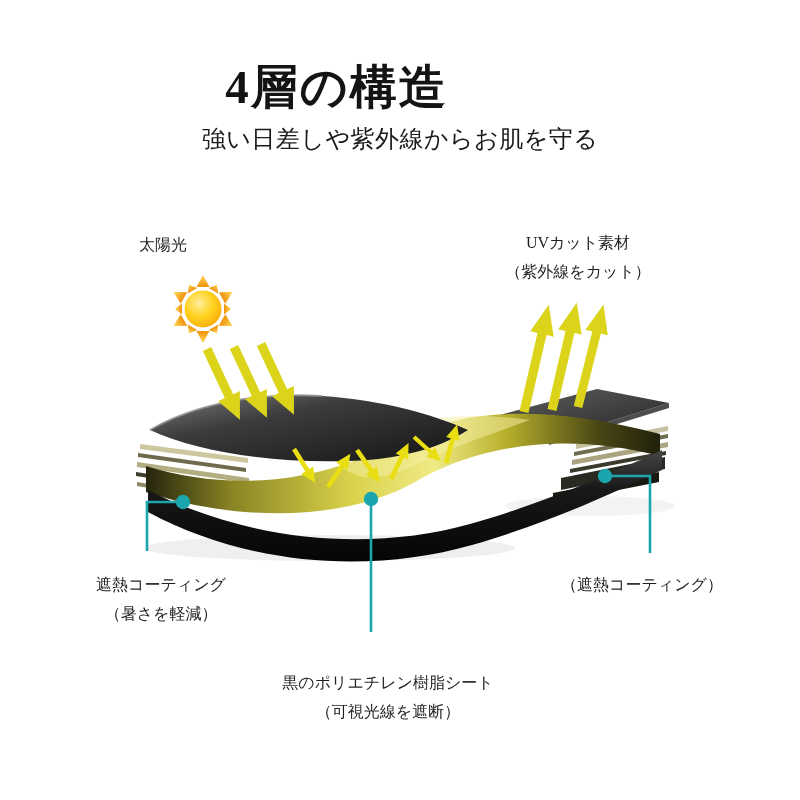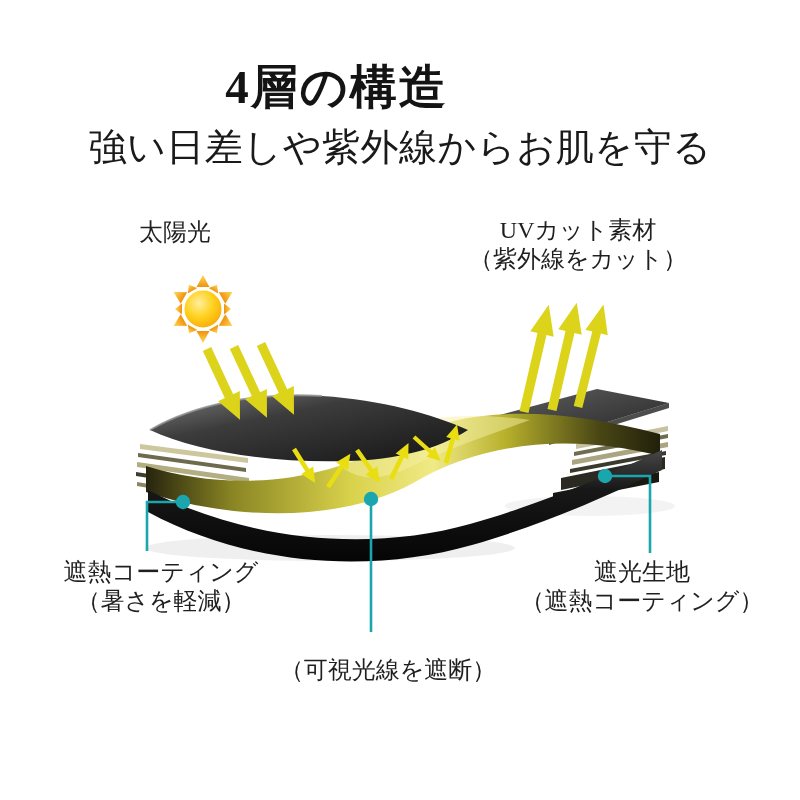--- a/index.html
+++ b/index.html
@@ -13,26 +13,26 @@
     color: #1e1e1e;
   }
   .diagram-svg { position: absolute; left: 0; top: 0; }
   .page-title {
     position: absolute; top: 62px; left: 0; width: 673px;
     text-align: center; font-size: 47px; font-weight: 700;
     letter-spacing: 2px; color: #141414; margin: 0; line-height: 1.1;
   }
   .page-subtitle {
     position: absolute; top: 126px; left: 0; width: 800px;
-    text-align: center; font-size: 38px; font-weight: 500;
+    text-align: center; font-size: 24px; font-weight: 500;
     letter-spacing: 0.5px; color: #1a1a1a; line-height: 1.15;
   }
   .label {
-    position: absolute; font-size: 24px; line-height: 29px;
-    color: #1f1f1f; white-space: nowrap;
+    position: absolute; font-size: 16px; line-height: 29px;
+    color: #1f1f1f; white-space: nowrap; margin-top: 12px;
   }
   .centered { transform: translateX(-50%); text-align: center; }
   .label-sunlight { left: 139px; top: 218px; }
   .label-uv      { left: 578px; top: 216px; }
   .label-heat    { left: 161px; top: 558px; }
   .label-shade   { left: 642px; top: 558px; }
   .label-black   { left: 388px; top: 656px; }
 </style>
 </head>
 <body>
@@ -177,21 +177,21 @@
     <div>遮熱コーティング</div>
     <div>（暑さを軽減）</div>
   </div>
 
   <div class="label centered label-uv">
     <div>UVカット素材</div>
     <div>（紫外線をカット）</div>
   </div>
 
   <div class="label centered label-shade">
-    <div>遮光生地</div>
     <div>（遮熱コーティング）</div>
   </div>
 
   <div class="label centered label-black">
+    <div>黒のポリエチレン樹脂シート</div>
     <div>（可視光線を遮断）</div>
   </div>
 
 </div>
 
 </body></html>

